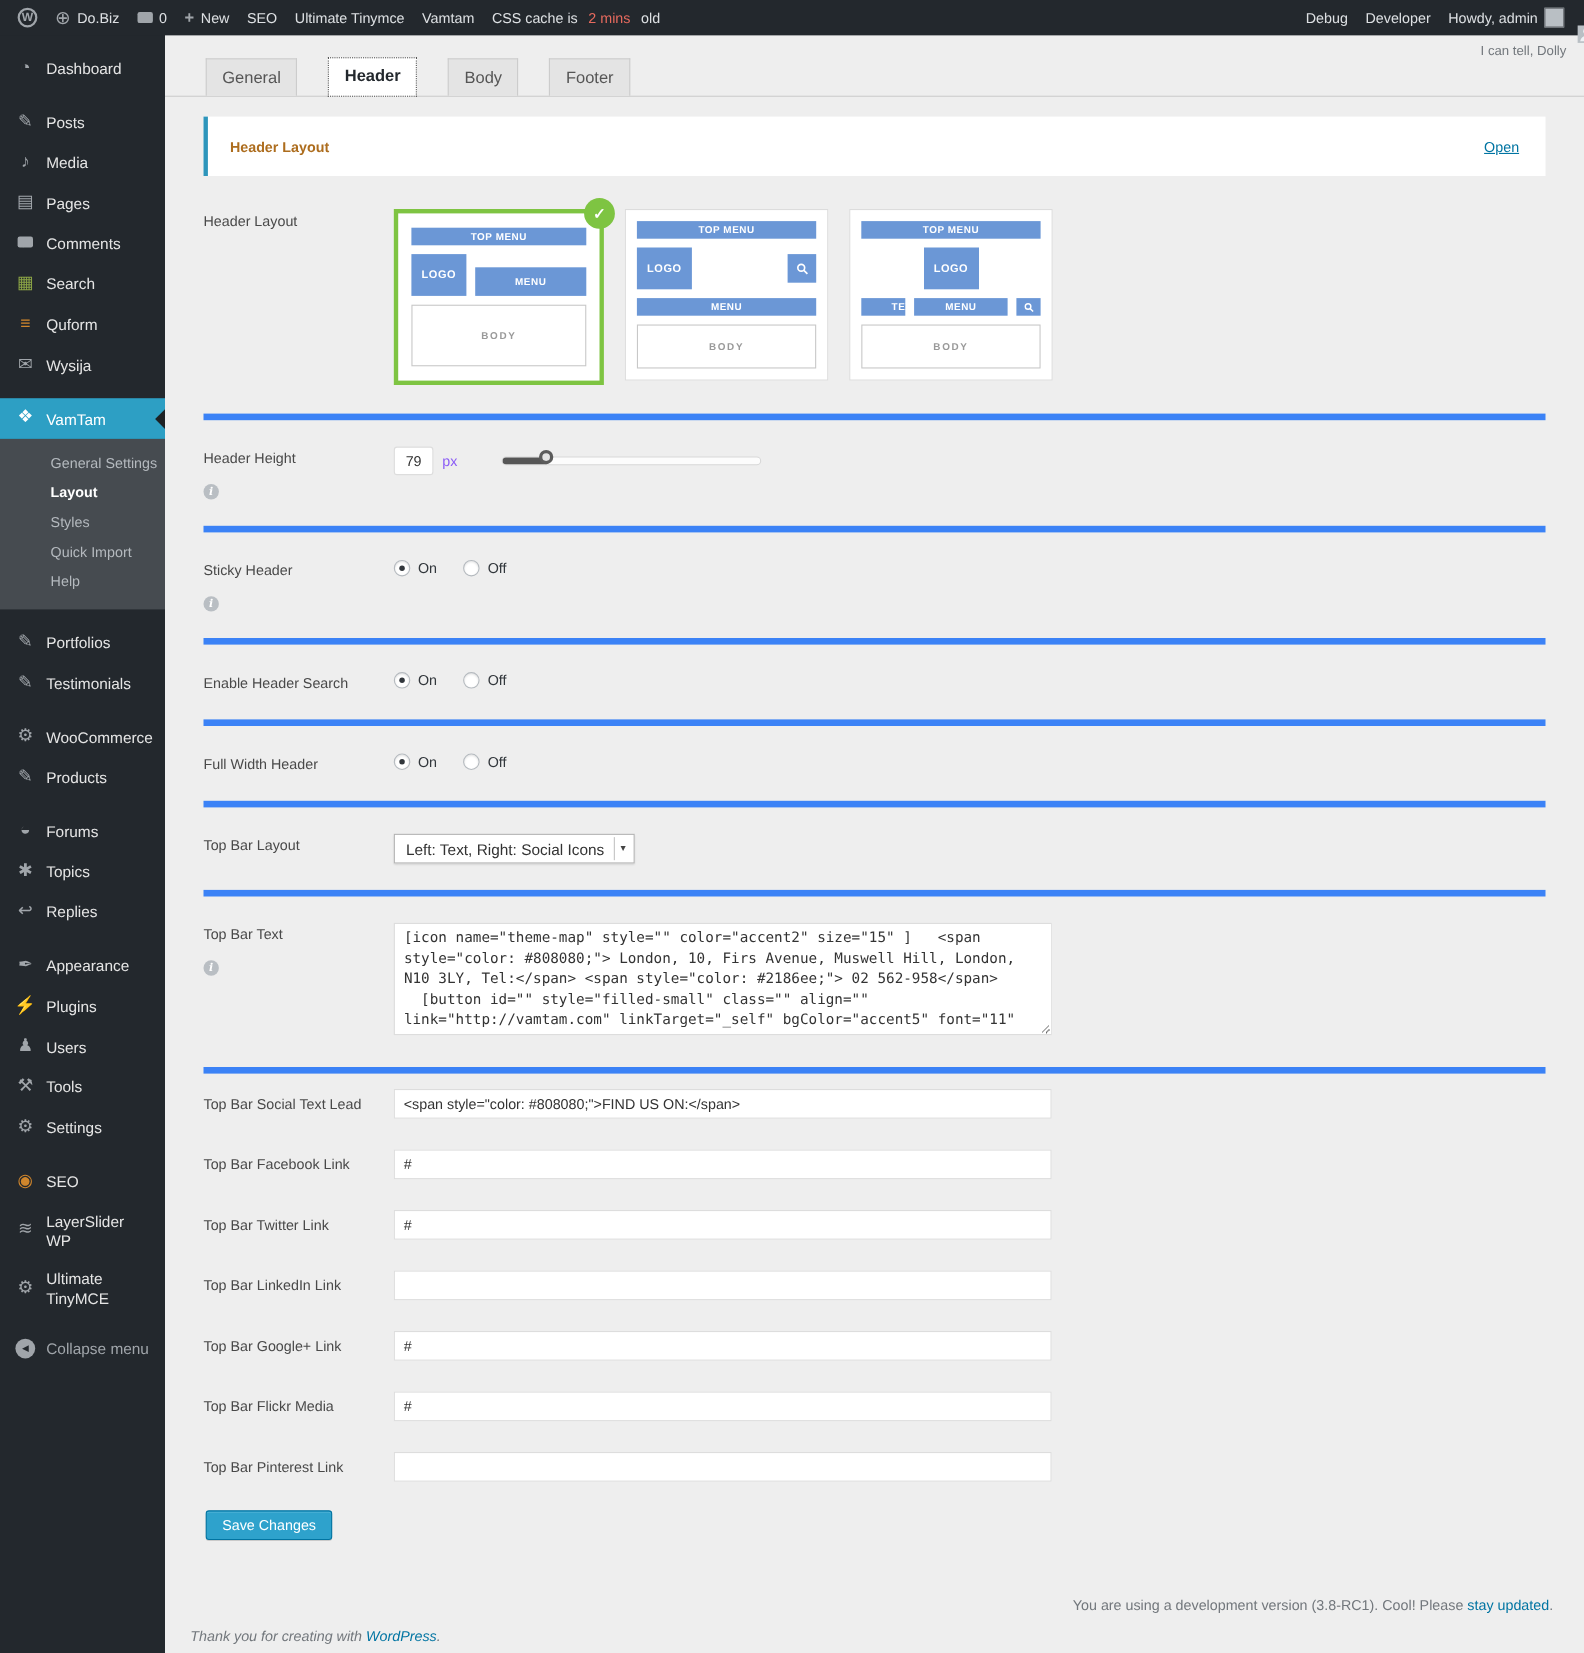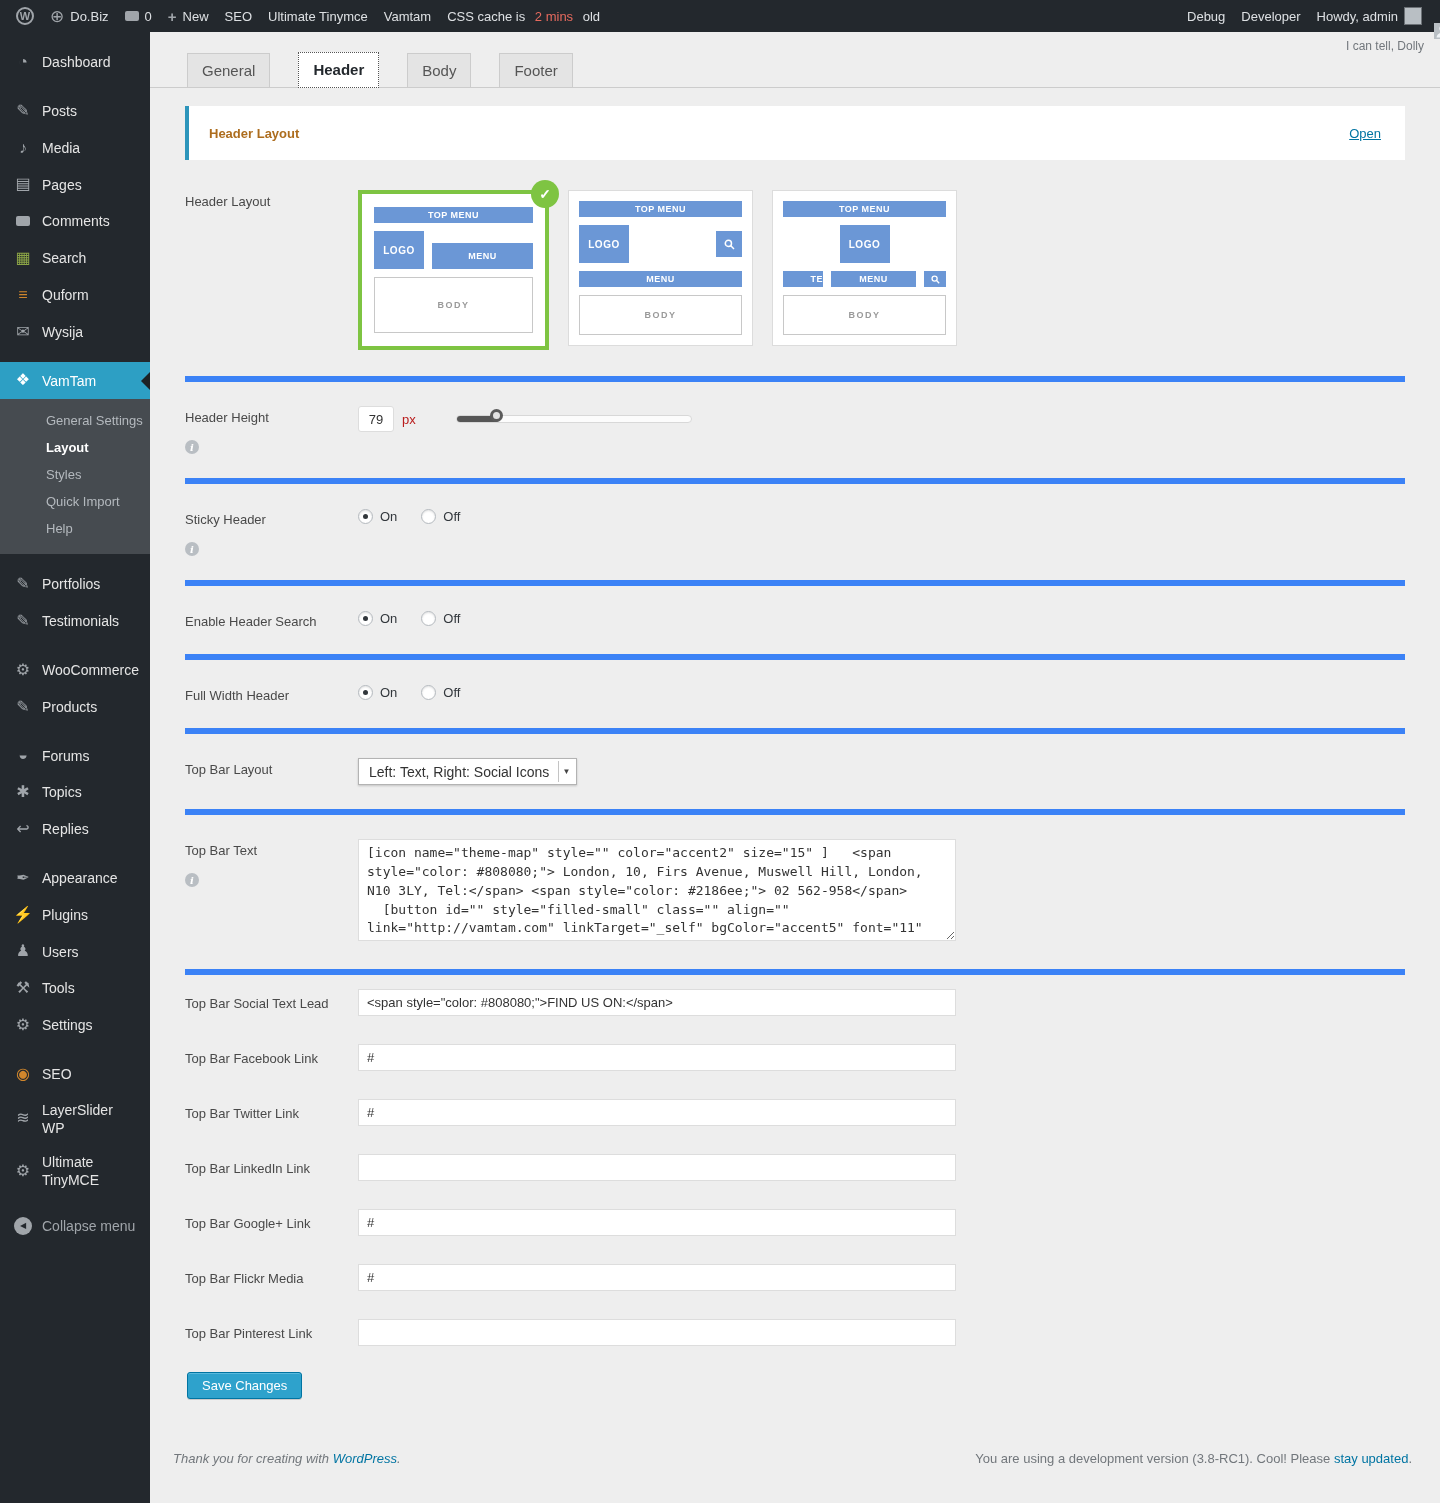--- a/index.html
+++ b/index.html
@@ -96,21 +96,21 @@
   .logo-center { margin:0 auto 8px auto; }
   .body-box { border:1px solid #c8c8c8; display:flex; align-items:center; justify-content:center;
     color:#9a9a9a; font-size:9px; font-weight:bold; letter-spacing:1.5px; }
   .body-tall { height:56px; } .body-short { height:40px; }
 
   
   .row-pad { padding:24px 0; }
   .hh-controls { display:flex; align-items:center; }
   .hh-input { width:36px; height:26px; text-align:center; border:1px solid #ddd; border-radius:3px;
     background:#fff; font-size:13px; color:#333; font-family:"Liberation Sans",sans-serif; }
-  .hh-unit { font-size:13px; color:#b91c1c; margin:0 10px 0 8px; }
+  .hh-unit { font-size:13px; color:#8b5cf6; margin:0 10px 0 8px; }
   .slider { position:relative; width:236px; height:8px; background:#fcfcfc; border:1px solid #d8d8d8;
     border-radius:5px; margin-left:30px; cursor:pointer; }
   .slider-fill { position:absolute; left:0; top:0; bottom:0; width:18%; background:#565656; border-radius:5px; }
   .slider-knob { position:absolute; left:calc(18% - 9px); top:-7px; width:13px; height:13px;
     border:3px solid #5b5b5b; background:#e3e3e3; border-radius:50%; cursor:grab; }
 
   
   .radio-group { display:flex; align-items:center; padding-top:1px; }
   .radio { width:15px; height:15px; border-radius:50%; border:1px solid #b4b9be; background:#fff;
     box-shadow:inset 0 1px 2px rgba(0,0,0,.12); display:inline-block; position:relative; cursor:pointer; flex:0 0 15px; }
@@ -132,21 +132,21 @@
   .frow.compact { padding:14px 0; align-items:center; }
   .frow.compact .lblcol { padding-top:0; }
   .row-lead { padding:26px 0 14px 0; }
 
   
   .save-row { padding:12px 0 0 2px; }
   .save-btn { background:#2ea2cc; border:1px solid #0074a2; color:#fff; font-size:13px;
     padding:5px 14px; border-radius:3px; cursor:pointer; font-family:"Liberation Sans",sans-serif;
     box-shadow:inset 0 1px 0 rgba(120,200,230,.6), 0 1px 0 rgba(0,0,0,.15); }
   .pagefooter { margin:52px 28px 0 23px; display:flex; justify-content:space-between; font-size:13px; color:#72777c; }
-  .pf-left { font-style:italic; }
+  .pf-left { font-style:italic;margin-top:28px; }
   .pf-link { color:#0074a2; text-decoration:none; cursor:pointer; }
 </style>
 </head>
 <body>
 
 <div class="adminbar">
   <div class="ab-left">
     <span class="ab-item">
       <span class="wplogo-c">W</span>
     </span>

